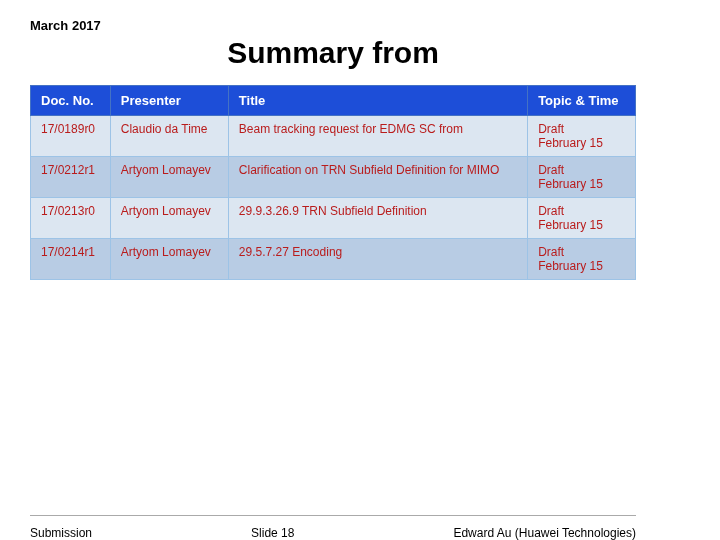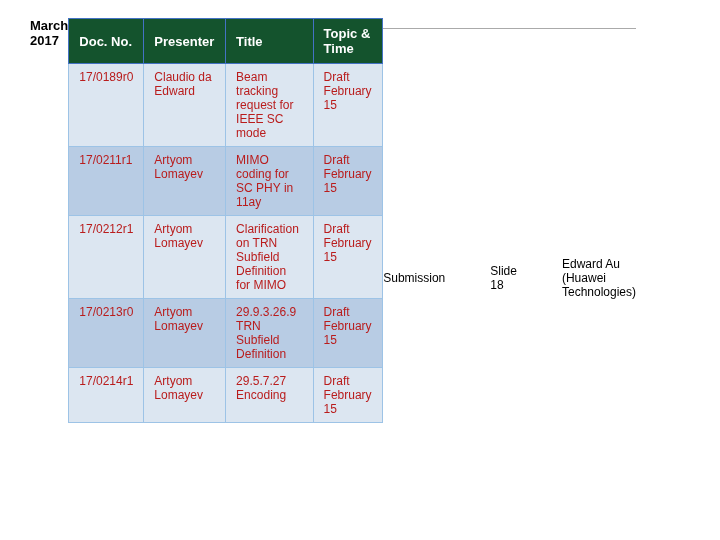--- a/index.html
+++ b/index.html
@@ -8,23 +8,23 @@
       height: 540px;
       background: #ffffff;
       font-family: Arial, sans-serif;
       font-size: 13px;
       color: #000;
       overflow: hidden;
     }
     .page {
       width: 666px;
       height: 540px;
-      padding: 18px 30px 24px 30px;
+      padding: 18px 30px 0 30px;
       display: flex;
-      flex-direction: row;
+      flex-direction: column;
     }
     .top-bar {
       display: flex;
       justify-content: space-between;
       align-items: flex-start;
       margin-bottom: 2px;
     }
     .top-bar .date {
       font-size: 13px;
       font-weight: bold;
@@ -43,21 +43,21 @@
       font-weight: bold;
       line-height: 1.2;
       color: #000;
     }
     table {
       width: 100%;
       border-collapse: collapse;
       margin-bottom: auto;
     }
     thead tr {
-      background-color: #14532d;
+      background-color: #1d4ed8;
       color: #ffffff;
     }
     thead th {
       padding: 7px 10px;
       text-align: left;
       font-size: 13px;
       font-weight: bold;
       border: 1px solid #4472c4;
     }
     tbody tr {
@@ -91,44 +91,38 @@
 </head>
 <body>
 
 <div class="page">
   <div class="top-bar">
     <span class="date">March 2017</span>
   </div>
 
   <div class="title-section">
     <h1>
-      <br>
+      <span>Summary from</span><br>
     </h1>
   </div>
 
   <table>
     <thead>
       <tr>
         <th>Doc. No.</th>
         <th>Presenter</th>
         <th>Title</th>
         <th>Topic &amp; Time</th>
       </tr>
     </thead>
     <tbody id="table-body">
     <tr>
           <td>17/0189r0</td>
-          <td>Claudio da Edward</td>
-          <td>Beam tracking request for IEEE SC mode</td>
-          <td>Draft<br>February 15</td>
-        </tr>
-        <tr>
-          <td>17/0211r1</td>
-          <td>Artyom Lomayev</td>
-          <td>MIMO coding for SC PHY in 11ay</td>
+          <td>Claudio da Time</td>
+          <td>Beam tracking request for EDMG SC from</td>
           <td>Draft<br>February 15</td>
         </tr>
         <tr>
           <td>17/0212r1</td>
           <td>Artyom Lomayev</td>
           <td>Clarification on TRN Subfield Definition for MIMO</td>
           <td>Draft<br>February 15</td>
         </tr>
         <tr>
           <td>17/0213r0</td>

